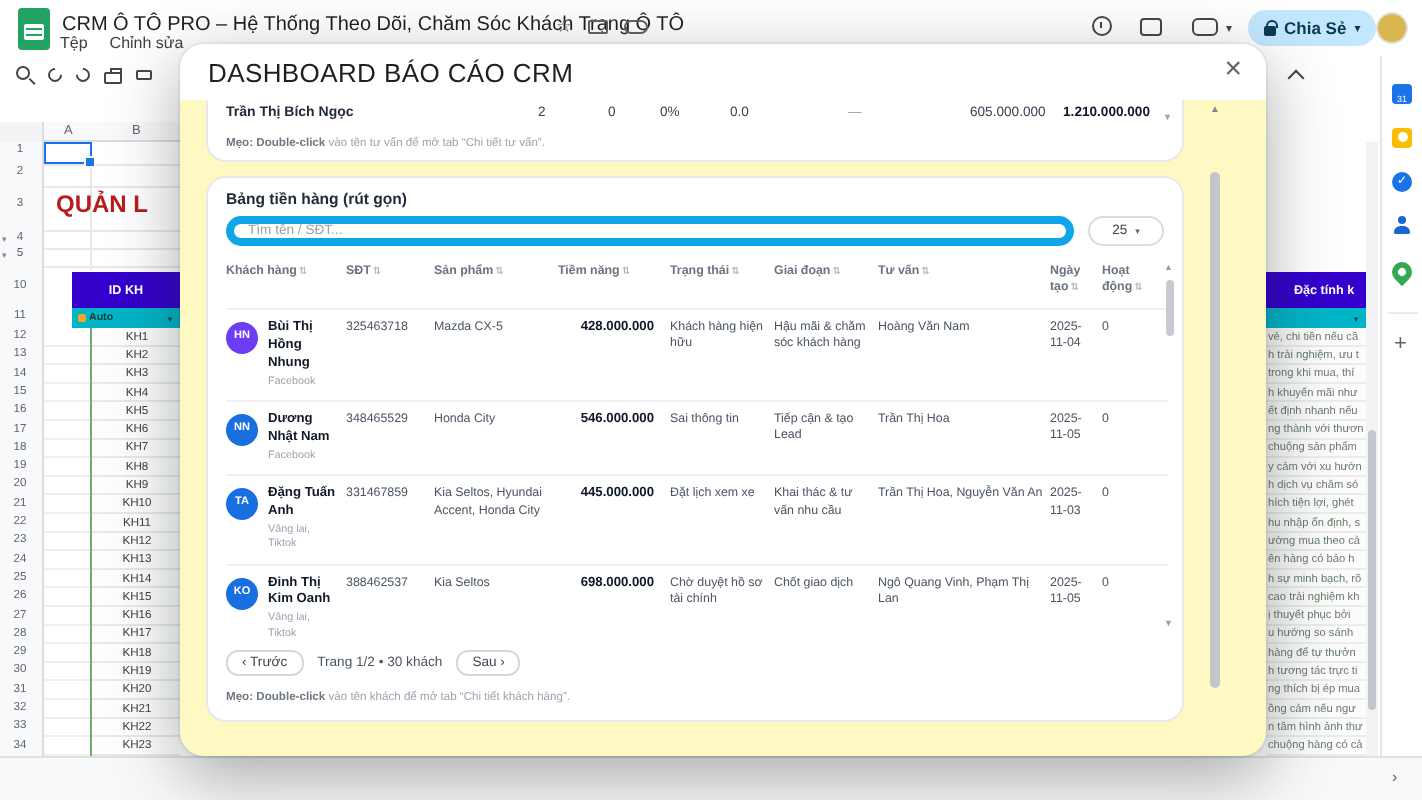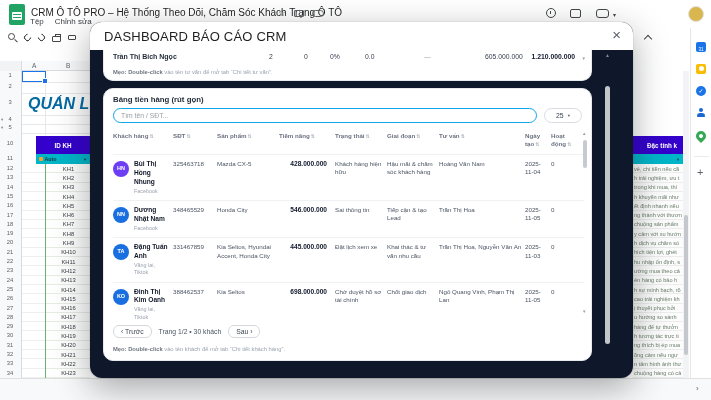--- a/index.html
+++ b/index.html
@@ -52,21 +52,21 @@
   .gutter{position:absolute;left:0;top:71px;width:22px;height:307px;background:#f8f9fa;border-right:1px solid #dadce0;}
   .rownum{position:absolute;width:20px;text-align:center;font-size:5.8px;color:#5f6368;}
   .group-arrow{position:absolute;left:1px;font-size:4.5px;color:#80868b;}
   .gl{position:absolute;left:22px;width:68px;height:1px;background:#e7e8ea;}
   .vl{position:absolute;left:45px;top:71px;width:1px;height:64px;background:#e7e8ea;}
 
   .a1sel{position:absolute;left:22px;top:71px;width:24px;height:11px;border:1.6px solid #1a73e8;}
   .a1sel::after{content:"";position:absolute;right:-2.5px;bottom:-2.5px;width:3.5px;height:3.5px;background:#1a73e8;border:1px solid #fff;}
 
   .bigtitle{position:absolute;left:28px;top:95px;width:62px;overflow:hidden;white-space:nowrap;
-            font-size:16px;font-weight:bold;color:#0369a1;font-style:italic;}
+            font-size:12px;font-weight:bold;color:#b91c1c;}
   .idkh-header{position:absolute;left:36px;top:136px;width:54px;height:18px;background:#3300cc;color:#fff;
                font-size:6.3px;font-weight:bold;display:flex;align-items:center;justify-content:center;}
   .filterrow{position:absolute;left:36px;top:154px;width:54px;height:10px;background:#00b5c8;display:flex;align-items:center;padding:0 3px;gap:2px;}
   .filter-dot{width:3.5px;height:3.5px;background:#f4a62a;border-radius:1px;}
   .filter-label{font-size:5.3px;color:#103a3e;font-weight:bold;}
   .filter-caret{margin-left:auto;font-size:4px;color:#0d4b52;}
   .kh-col{position:absolute;left:45px;top:164px;width:45px;height:214px;border-left:1px solid #6fae6f;
           background:repeating-linear-gradient(180deg,#fdfefd 0 8.3px,#e4ece4 8.3px 9.3px);}
   .kh-cell{position:absolute;left:0;width:45px;height:9.3px;font-size:5.8px;color:#3c4043;
            display:flex;align-items:center;justify-content:center;}
@@ -96,39 +96,39 @@
   .sb-tasks{background:#1a73e8;border-radius:50%;color:#fff;font-size:6px;line-height:10px;text-align:center;}
   .sb-contact{background:transparent;}
   .sb-contact::before{content:"";position:absolute;left:3px;top:0;width:4px;height:4px;border-radius:50%;background:#1967d2;}
   .sb-contact::after{content:"";position:absolute;left:1px;top:5px;width:8px;height:4px;border-radius:4px 4px 1px 1px;background:#1967d2;}
   .sb-maps{background:#34a853;border-radius:50% 50% 50% 0;transform:rotate(-45deg);}
   .sb-maps::after{content:"";position:absolute;left:3px;top:3px;width:4px;height:4px;border-radius:50%;background:#fff;}
   .sb-div{position:absolute;left:3px;width:15px;height:1px;background:#e8eaed;}
   .sb-plus{position:absolute;left:6px;font-size:11px;color:#5f6368;}
 
   
-  .modal{position:absolute;left:90px;top:22px;width:543px;height:356px;background:#0f172a;border-radius:12px;
+  .modal{position:absolute;left:90px;top:22px;width:543px;height:356px;background:#fef9c3;border-radius:12px;
          box-shadow:0 10px 34px rgba(32,33,36,.38),0 0 0 1px rgba(0,0,0,.05);overflow:hidden;}
   .modal-header{position:absolute;left:0;top:0;width:100%;height:28px;background:#fff;}
   .modal-title{position:absolute;left:14px;top:7px;font-size:13px;color:#1f1f1f;font-weight:500;letter-spacing:.2px;}
   .modal-close{position:absolute;right:12px;top:4px;font-size:15px;color:#5f6368;cursor:default;}
 
   .card{position:absolute;background:#fff;border:1px solid #e7e9ec;border-radius:10px;}
   .advisor-card{left:13px;top:28px;width:489px;height:31px;border-top:none;border-radius:0 0 10px 10px;}
   .adv-name{position:absolute;left:9px;top:3px;font-size:7px;font-weight:bold;color:#1f2937;}
   .adv-val{position:absolute;top:3px;font-size:6.8px;color:#374151;}
   .adv-total{position:absolute;right:16px;top:3px;font-size:6.8px;font-weight:bold;color:#0f172a;}
   .adv-sc{position:absolute;right:5px;top:6px;font-size:4.5px;color:#9aa0a6;}
   .hint{position:absolute;left:9px;font-size:5.8px;color:#9aa4ae;}
   .hint b{color:#6e7680;}
   .advisor-card .hint{top:19px;}
 
   .customer-card{left:13px;top:66px;width:489px;height:273px;}
   .cc-title{position:absolute;left:9px;top:6px;font-size:7.8px;font-weight:bold;color:#1f2937;}
-  .cc-search{position:absolute;left:9px;top:19px;width:424px;height:15px;border:1px solid #0ea5e9;border-radius:8px;
+  .cc-search{position:absolute;left:9px;top:19px;width:424px;height:15px;border:4px solid #0ea5e9;border-radius:8px;
              font-size:6.8px;color:#202124;padding:0 7px;outline:none;font-family:inherit;background:#fff;}
   .cc-search::placeholder{color:#9aa0a6;}
   .cc-pagesize{position:absolute;right:9px;top:19px;width:38px;height:15px;border:1px solid #d8dce0;border-radius:8px;
                display:flex;align-items:center;justify-content:center;gap:4px;font-size:6.8px;color:#374151;background:#fff;}
   .cc-pagesize .caret{font-size:4.5px;color:#5f6368;}
 
   .cc-table{position:absolute;left:9px;top:40px;width:471px;}
   .gridrow{display:grid;grid-template-columns:60px 44px 62px 56px 52px 52px 86px 26px 33px;column-gap:0;}
   .th{font-size:6.2px;color:#6b7280;font-weight:bold;padding:3px 2px 6px 0;line-height:1.3;}
   .th .sort{color:#b3b8bf;font-size:5px;margin-left:1px;}
@@ -165,20 +165,25 @@
         <div class="inner"></div>
       </div>
     <div class="doc-title">CRM Ô TÔ PRO – Hệ Thống Theo Dõi, Chăm Sóc Khách Trạng Ô TÔ</div>
     <div class="tb-ic" style="left:278px;">☆</div>
     <div class="mini-folder" style="left:294px;"></div>
     <div class="mini-cloud" style="left:312px;"></div>
     <div class="clockic"></div>
     <div class="commentic"></div>
     <div class="presentic"></div>
     <div class="present-caret">▾</div>
+    <div class="share-pill">
+      <span class="lockic"></span>
+      <span class="share-label">Chia Sẻ</span>
+      <span class="share-caret">▾</span>
+    </div>
     <div class="avatar-top"></div>
   </div>
 
   <div class="menubar" id="menubar">
       <div>Tệp</div>
       <div>Chỉnh sửa</div>
     </div>
 
   <div>
     <div class="toolbar-ic searchic"></div>

